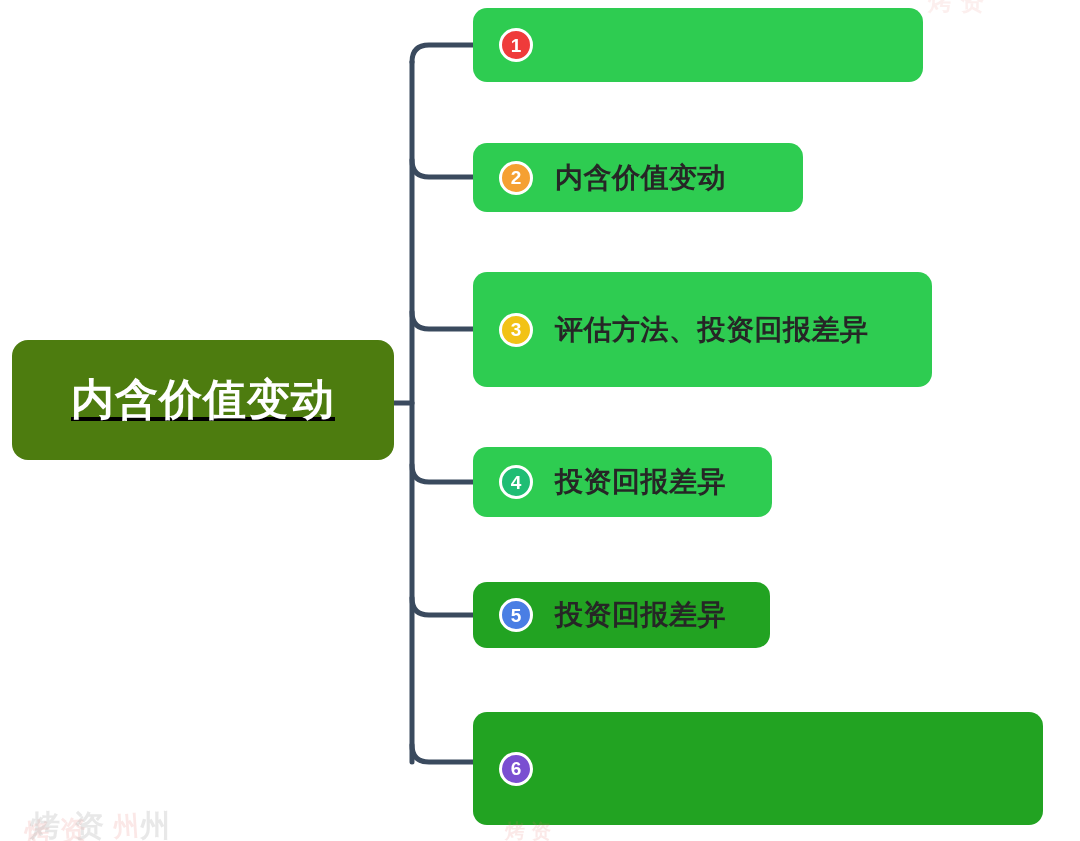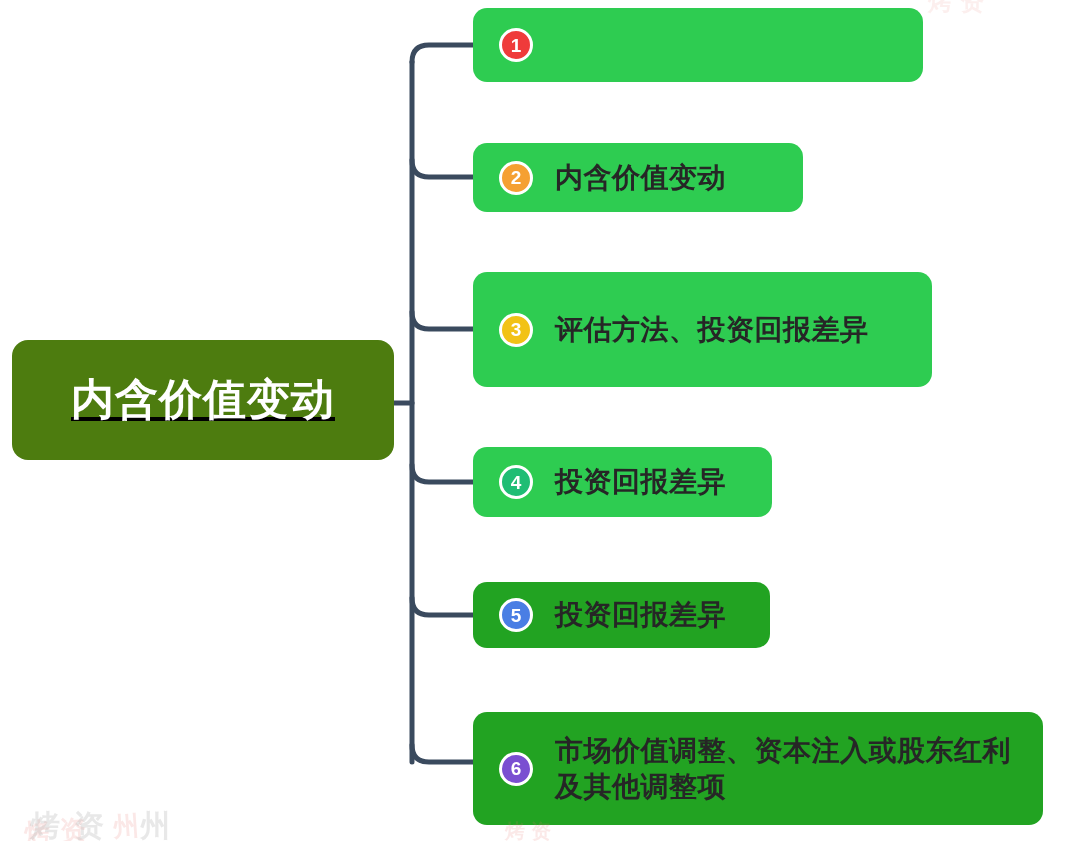--- a/index.html
+++ b/index.html
@@ -166,21 +166,20 @@
     <span class="node-label">投资回报差异</span>
   </div>
 
   <div class="branch-node" style="top:582px; width:297px; height:66px; background:#22a322;">
     <span class="badge" style="background:#4a7ee4;">5</span>
     <span class="node-label">投资回报差异</span>
   </div>
 
   <div class="branch-node" style="top:712px; width:570px; height:113px; background:#22a322; padding-right:10px;">
     <span class="badge" style="background:#7a4fd1;">6</span>
-    <span class="node-label">市场价值调整、资本注入或股东红利及其他调整项</span>
   </div>
 
   <div class="watermark wm-bottom-left-red">烤资 州</div>
   <div class="watermark wm-bottom-left">烤资 州</div>
   <div class="watermark wm-bottom-mid">烤资</div>
   <div class="watermark wm-top-right">烤资</div>
 
 </div>
 
 </body></html>

